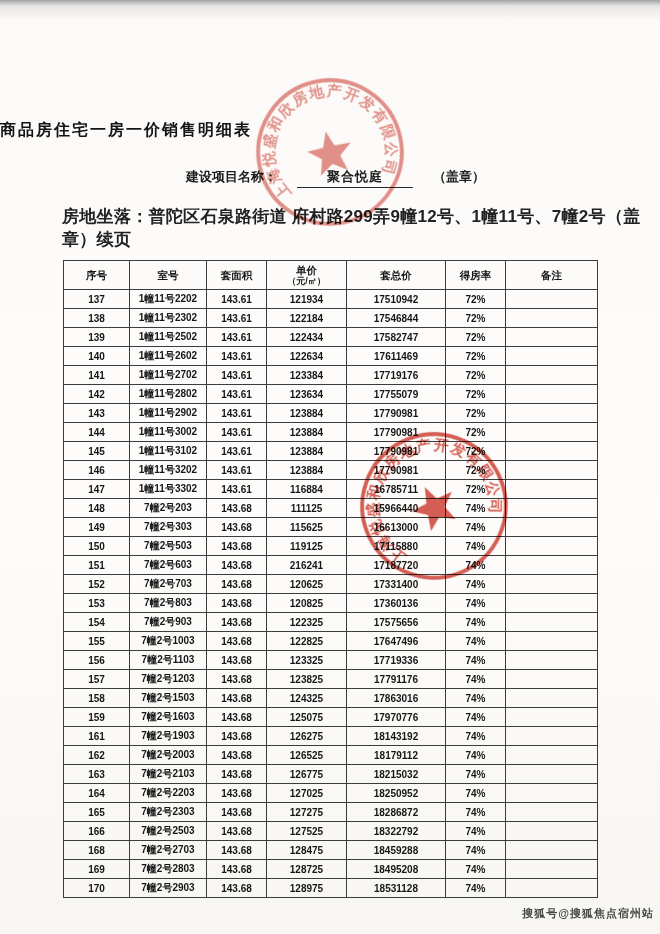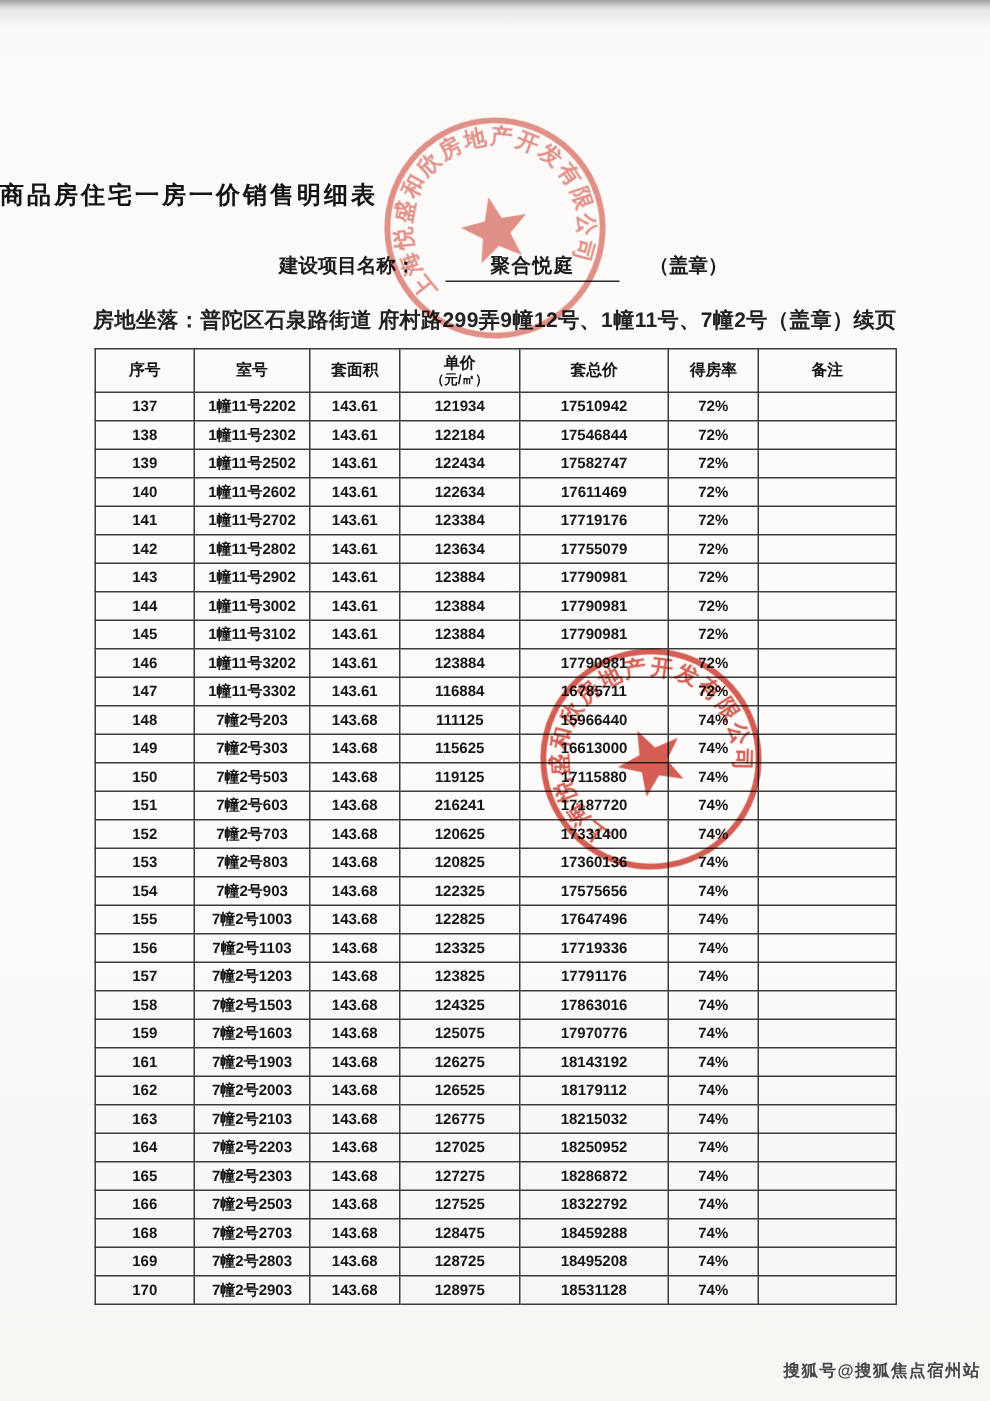--- a/index.html
+++ b/index.html
@@ -29,21 +29,21 @@
     display:inline-block;
     min-width:100px;
     padding:0 8px 1px 8px;
     margin:0 20px;
     border-bottom:1.5px solid #2a2a2a;
     text-align:center;
     letter-spacing:1px;
   }
   .loc-line {
     margin:17px 0 0 62px;
-    font-size:14px;
+    font-size:17px;
     font-weight:bold;
     color:#222;
     letter-spacing:.3px;
   }
   table.price-table {
     margin:9px 0 0 63px;
     width:534px;
     border-collapse:collapse;
     table-layout:fixed;
   }

